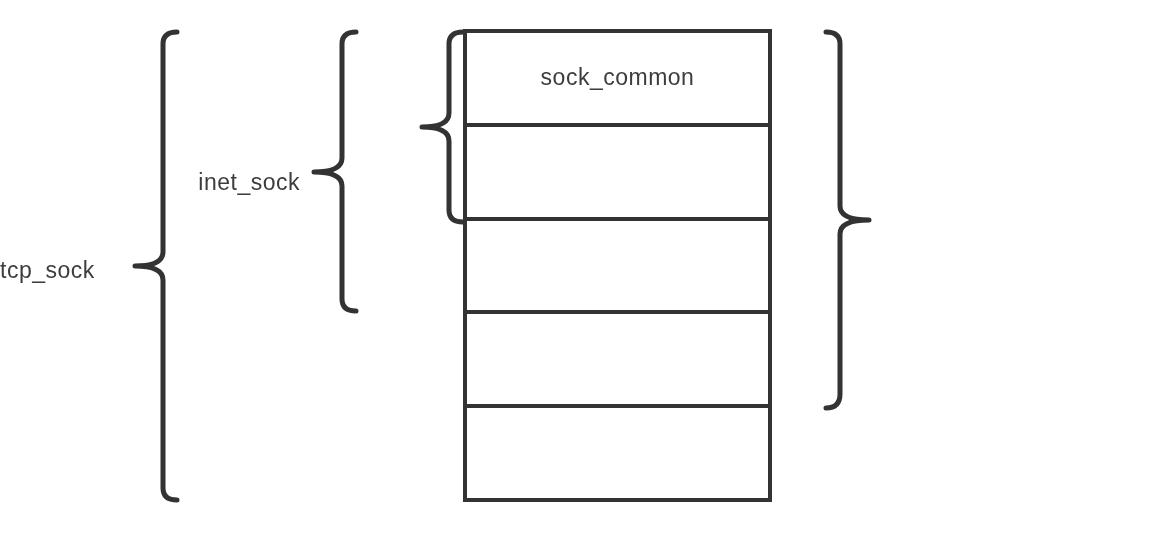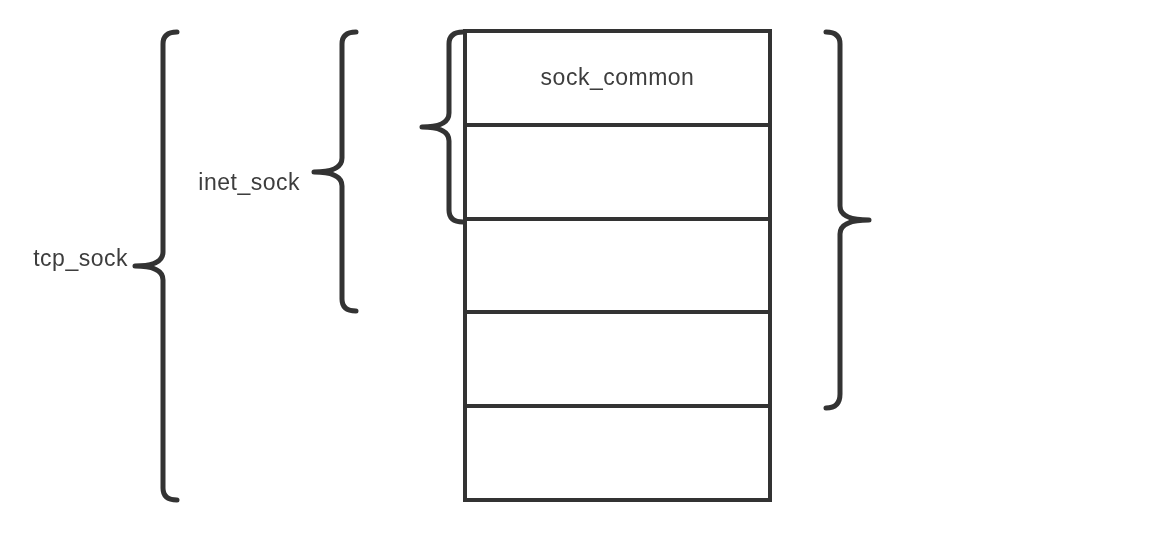--- a/index.html
+++ b/index.html
@@ -58,21 +58,21 @@
     color: var(--text);
   }
   .brace-label {
     position: absolute;
     font-size: 23px;
     letter-spacing: 0.5px;
     line-height: 28px;
     color: var(--text);
     white-space: nowrap;
   }
-  .label-tcp-sock   { left: 0px;   top: 244px; width: 128px; text-align: right; }
+  .label-tcp-sock   { left: 0px;   top: 256px; width: 128px; }
   .label-inet-sock  { left: 150px; top: 156px; width: 150px; text-align: right; margin-top: 12px; }
   .label-sock       { left: 310px; top: 113px; width: 103px; text-align: right; }
   .label-inet-connection-sock { left: 877px; top: 209px; text-align: left; }
 </style>
 </head>
 <body>
 
 <div class="canvas">
 
   <svg class="braces-layer" viewBox="0 0 1154 534" xmlns="http://www.w3.org/2000/svg" aria-hidden="true">

